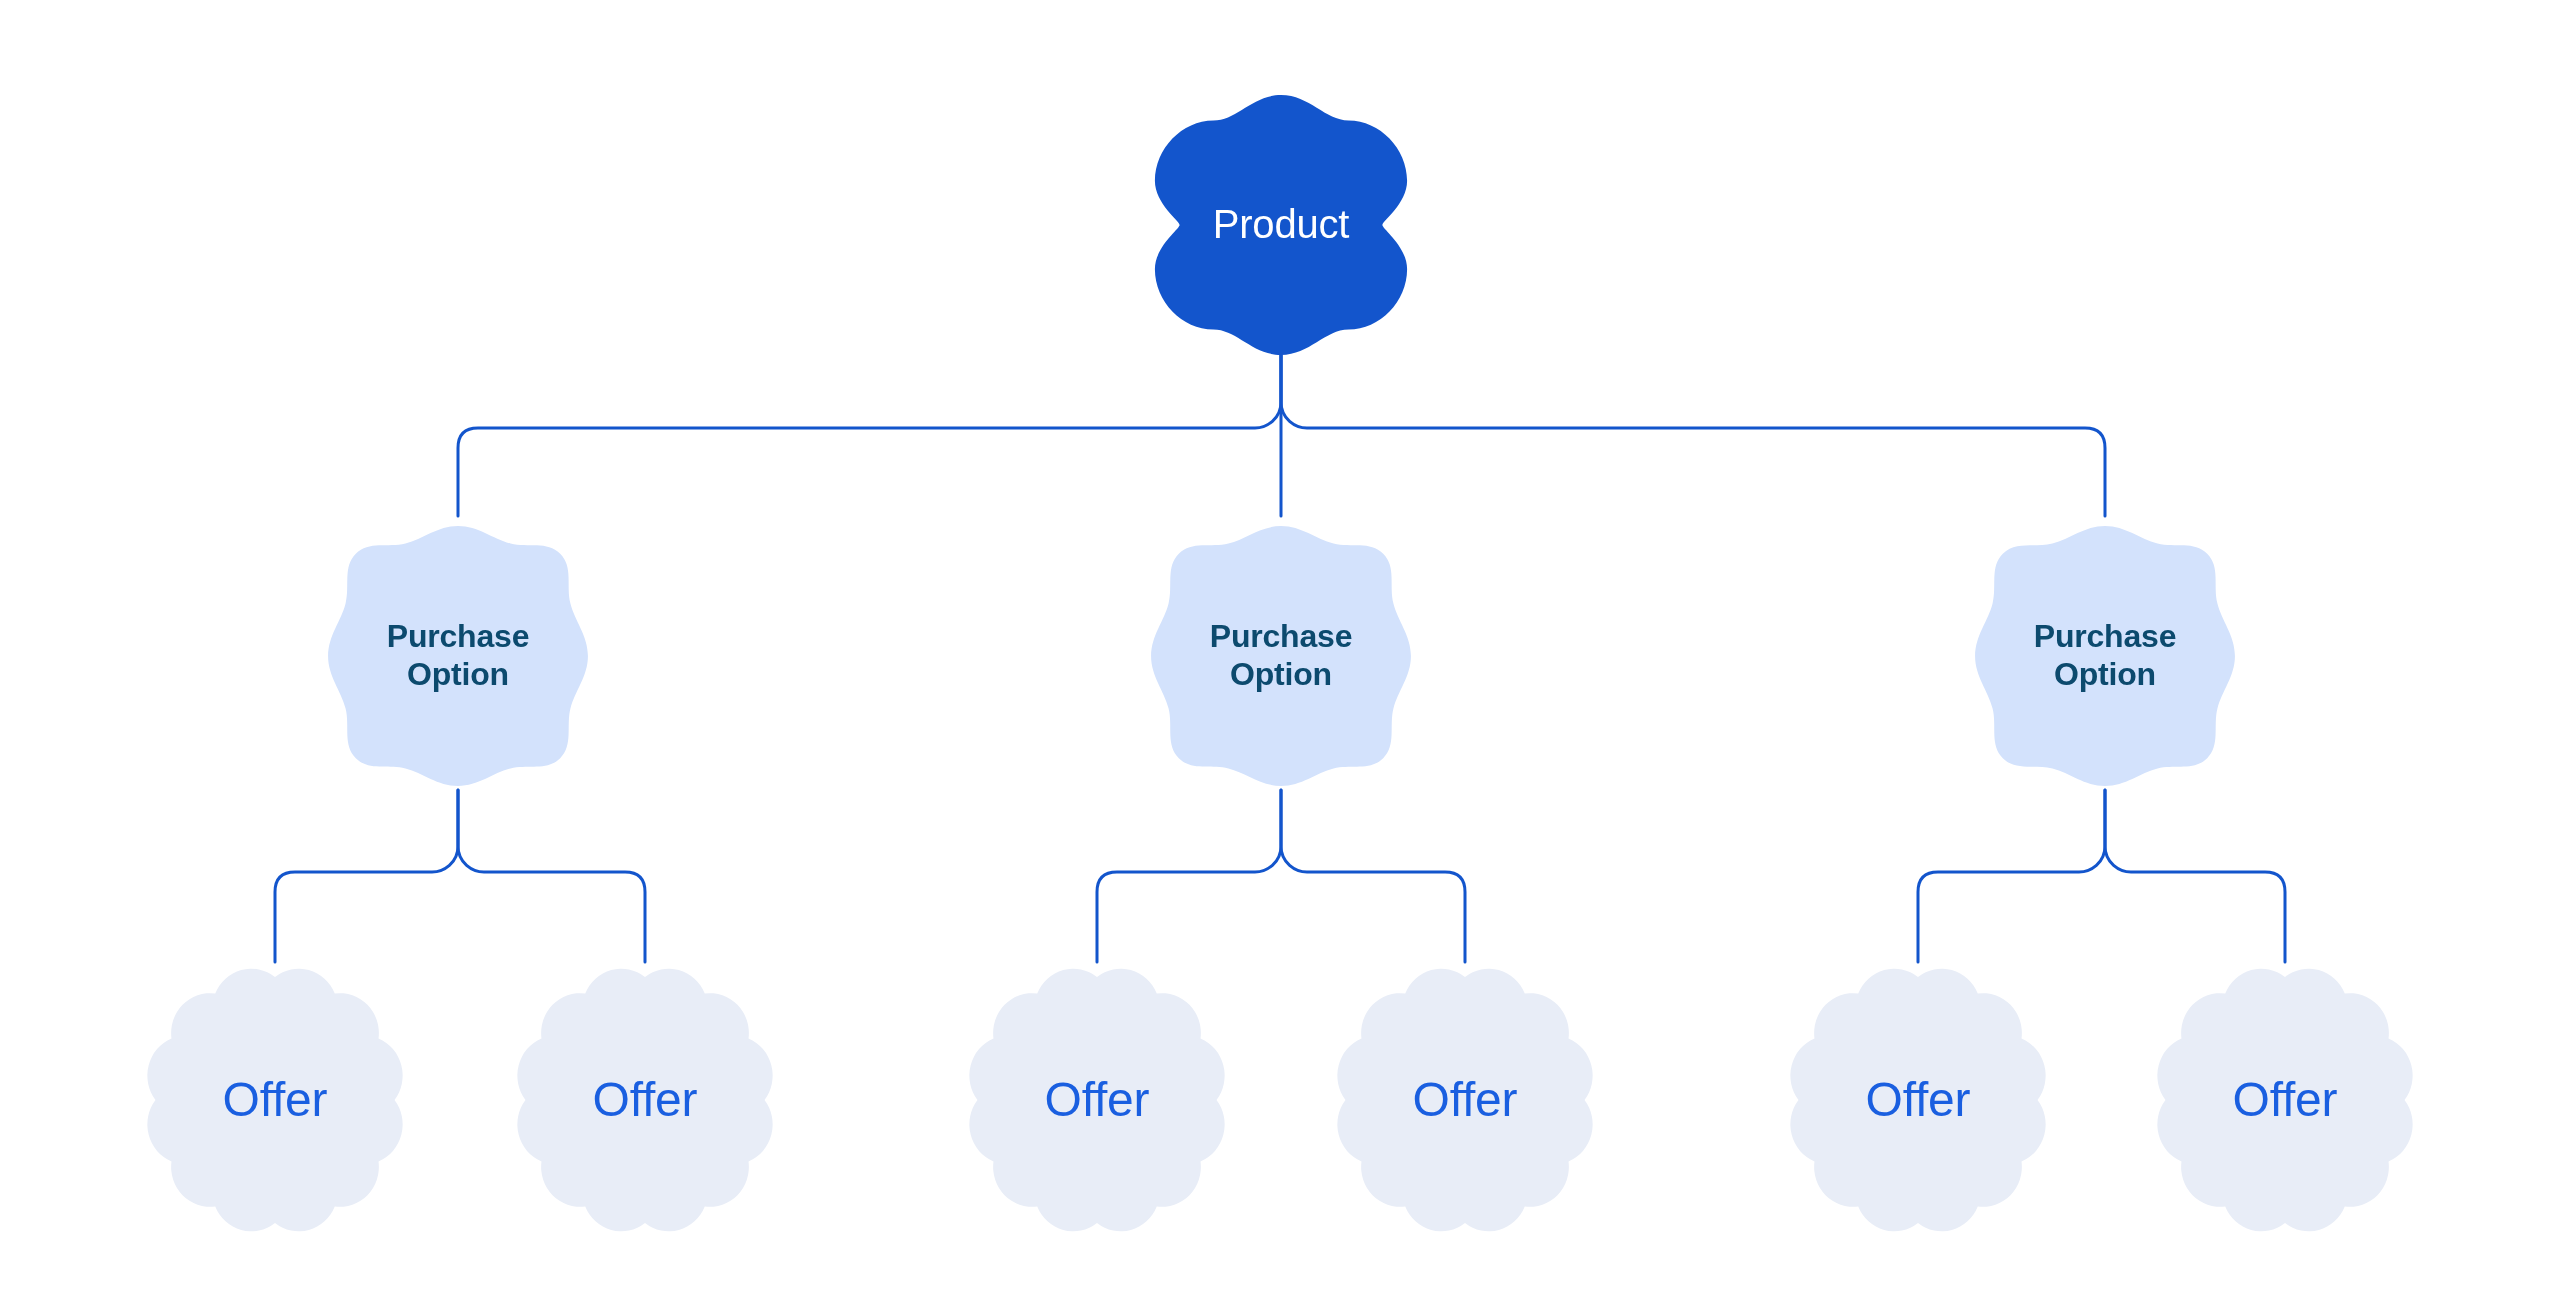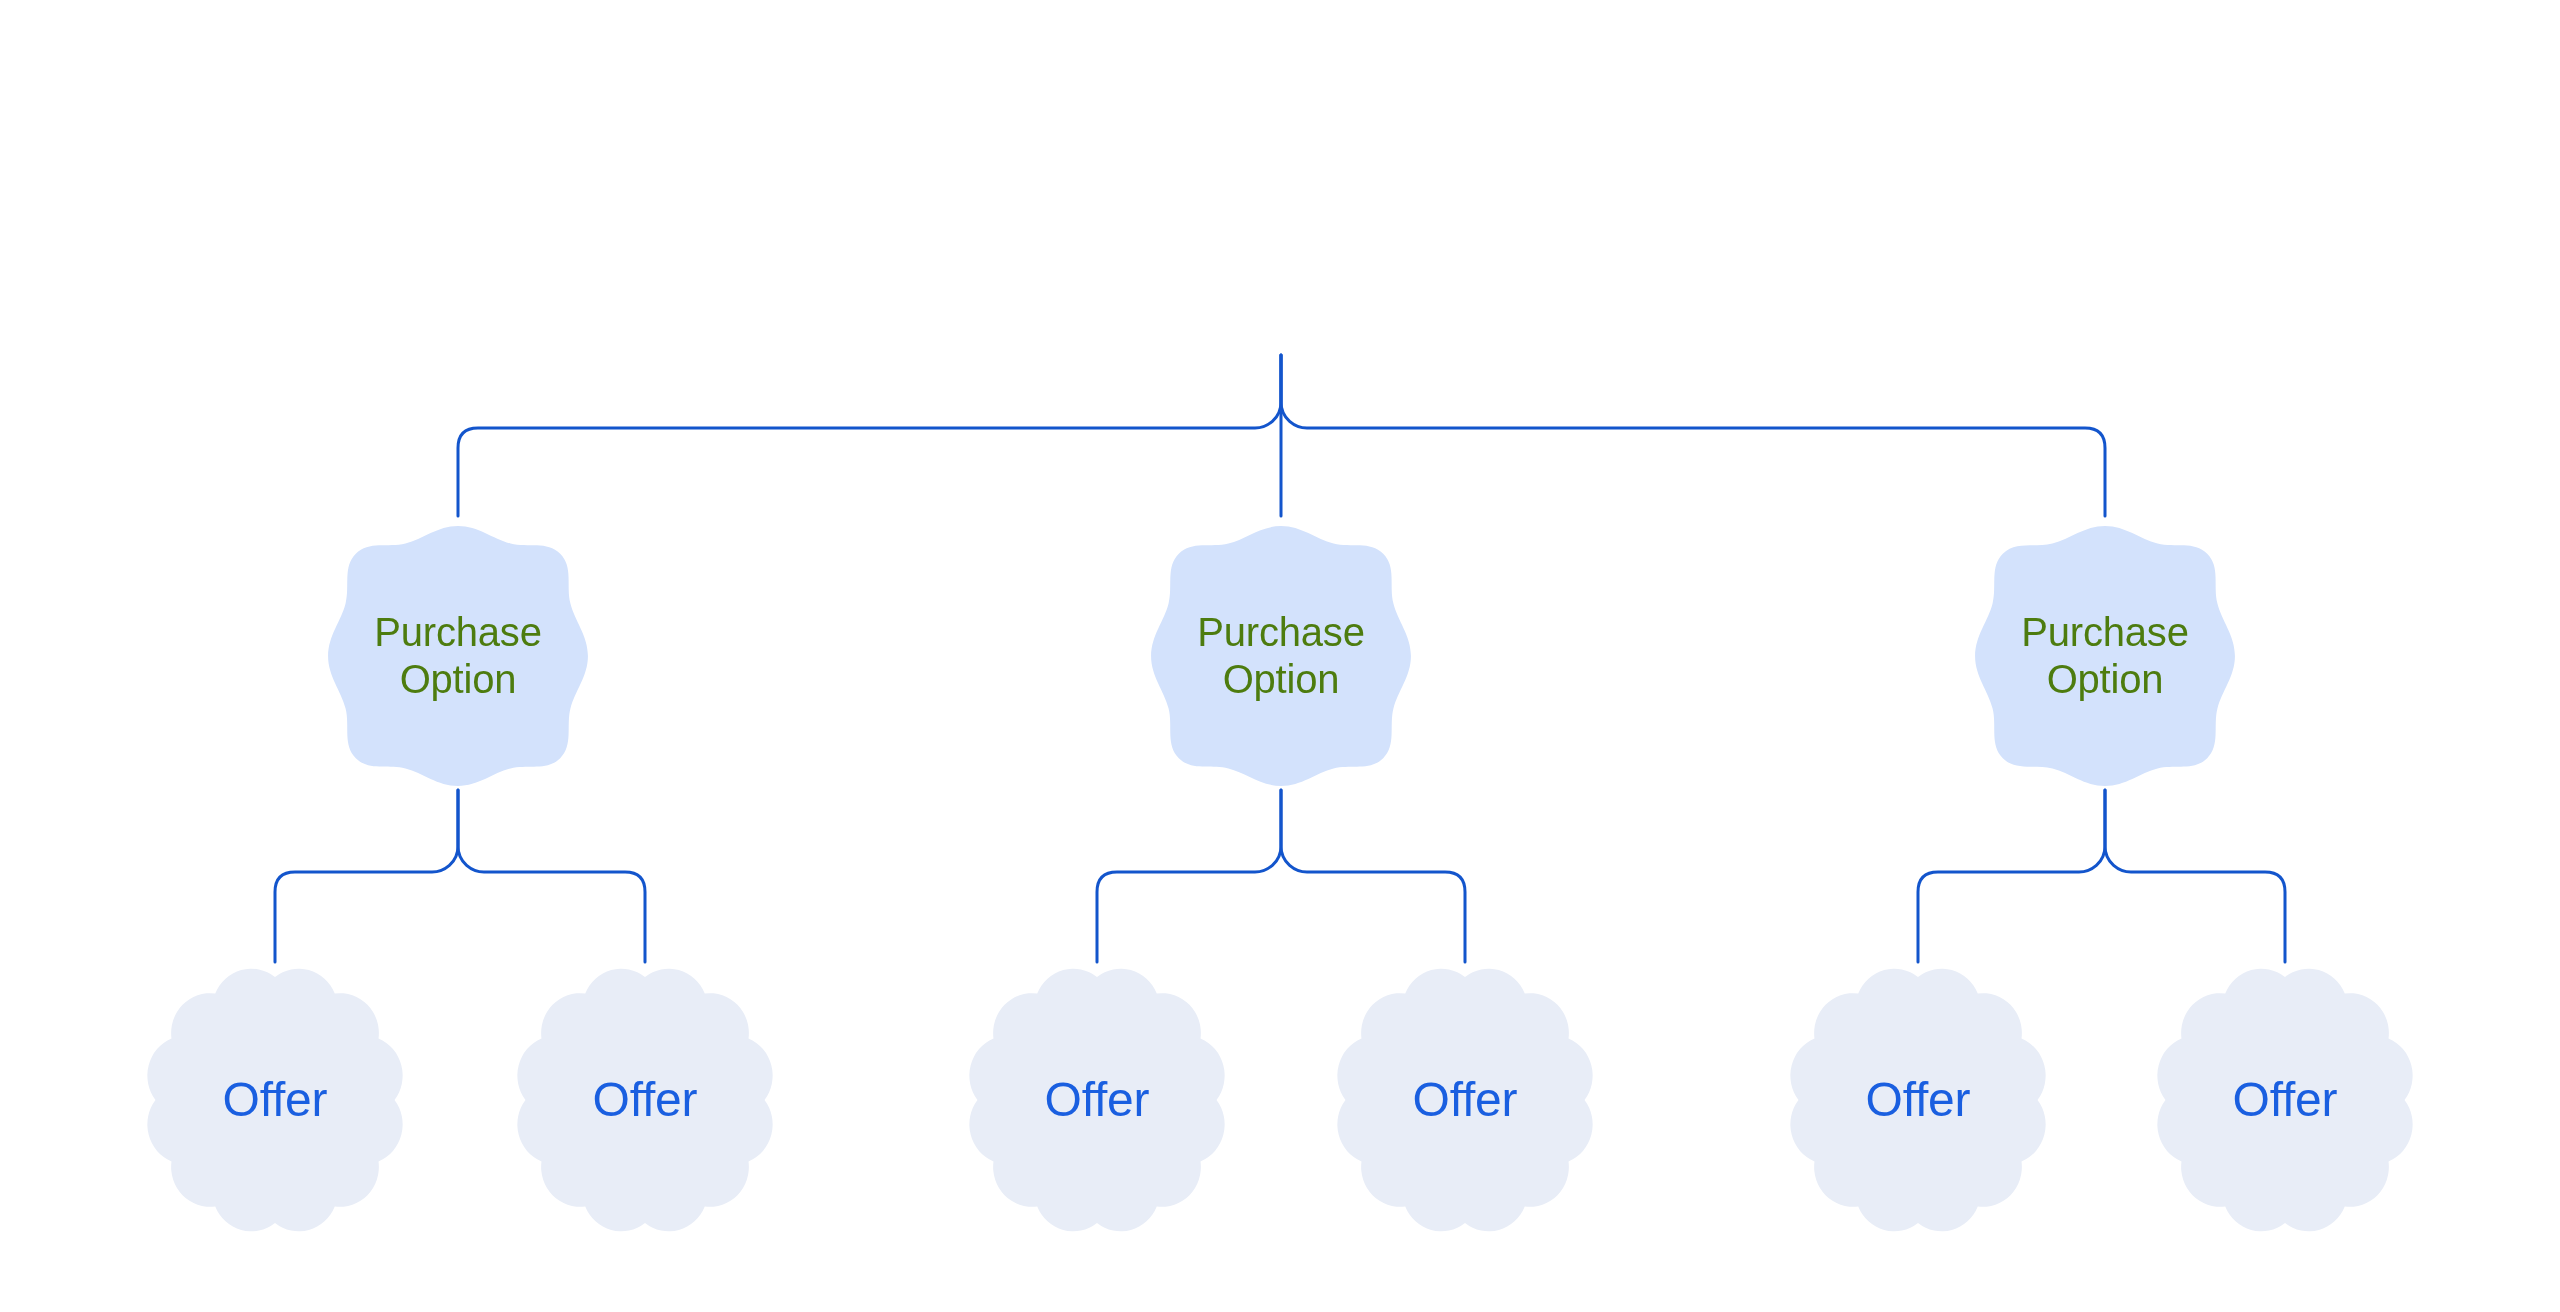--- a/index.html
+++ b/index.html
@@ -47,23 +47,23 @@
     line-height: 1.18;
     white-space: pre-line;
     letter-spacing: -0.2px;
   }
   .node-root .node-label {
     color: #ffffff;
     font-size: 40px;
     font-weight: 400;
   }
   .node-mid .node-label {
-    color: #4d7c0f;
-    font-size: 40px;
-    font-weight: 400;
+    color: #0c4a6e;
+    font-size: 32px;
+    font-weight: 700;
   }
   .node-leaf .node-label {
     color: #1a5fe0;
     font-size: 48px;
     font-weight: 400;
   }
 </style>
 </head>
 <body>
 
@@ -79,20 +79,38 @@
         <path d="M 1281 355 L 1281 516"></path>
         <path d="M 458 790 L 458 846 C 458 862.9 443.7 872 432 872 L 295 872 Q 275 872 275 892 L 275 962"></path>
         <path d="M 458 790 L 458 846 C 458 862.9 472.3 872 484 872 L 625 872 Q 645 872 645 892 L 645 962"></path>
         <path d="M 1281 790 L 1281 846 C 1281 862.9 1266.7 872 1255 872 L 1117 872 Q 1097 872 1097 892 L 1097 962"></path>
         <path d="M 1281 790 L 1281 846 C 1281 862.9 1295.3 872 1307 872 L 1445 872 Q 1465 872 1465 892 L 1465 962"></path>
         <path d="M 2105 790 L 2105 846 C 2105 862.9 2090.7 872 2079 872 L 1938 872 Q 1918 872 1918 892 L 1918 962"></path>
         <path d="M 2105 790 L 2105 846 C 2105 862.9 2119.3 872 2131 872 L 2265 872 Q 2285 872 2285 892 L 2285 962"></path>
       </g>
   </svg>
 
+  <div class="node node-root" style="left:1151px; top:91px; width:260px; height:268px;">
+    <svg class="node-shape" viewBox="0 0 200 200" preserveAspectRatio="none" aria-hidden="true">
+      <path d="M 100 3
+               C 122 3 134 22 152 22
+               C 176 22 197 43 197 67
+               C 197 84 178 97 178 100
+               C 178 103 197 116 197 133
+               C 197 157 176 178 152 178
+               C 134 178 122 197 100 197
+               C 78 197 66 178 48 178
+               C 24 178 3 157 3 133
+               C 3 116 22 103 22 100
+               C 22 97 3 84 3 67
+               C 3 43 24 22 48 22
+               C 66 22 78 3 100 3 Z" fill="#1355cc"></path>
+    </svg>
+    <span class="node-label">Product</span>
+  </div>
 
   <div class="node node-mid" style="left:312px; top:510px; width:292px; height:292px;">
     <svg class="node-shape" viewBox="0 0 200 200" preserveAspectRatio="none" aria-hidden="true">
       <path d="M 100 2 C 114 2 124 11 136 14 C 148 17 161 12 170 21 C 179 30 174 43 177 55
                C 180 67 189 77 189 91 C 189 105 180 115 177 127 C 174 139 179 152 170 161
                C 161 170 148 165 136 168 C 124 171 114 180 100 180 C 86 180 76 171 64 168
                C 52 165 39 170 30 161 C 21 152 26 139 23 127 C 20 115 11 105 11 91
                C 11 77 20 67 23 55 C 26 43 21 30 30 21 C 39 12 52 17 64 14 C 76 11 86 2 100 2 Z" fill="#d3e2fc" transform="translate(0,9)"></path>
     </svg>
     <span class="node-label">Purchase

